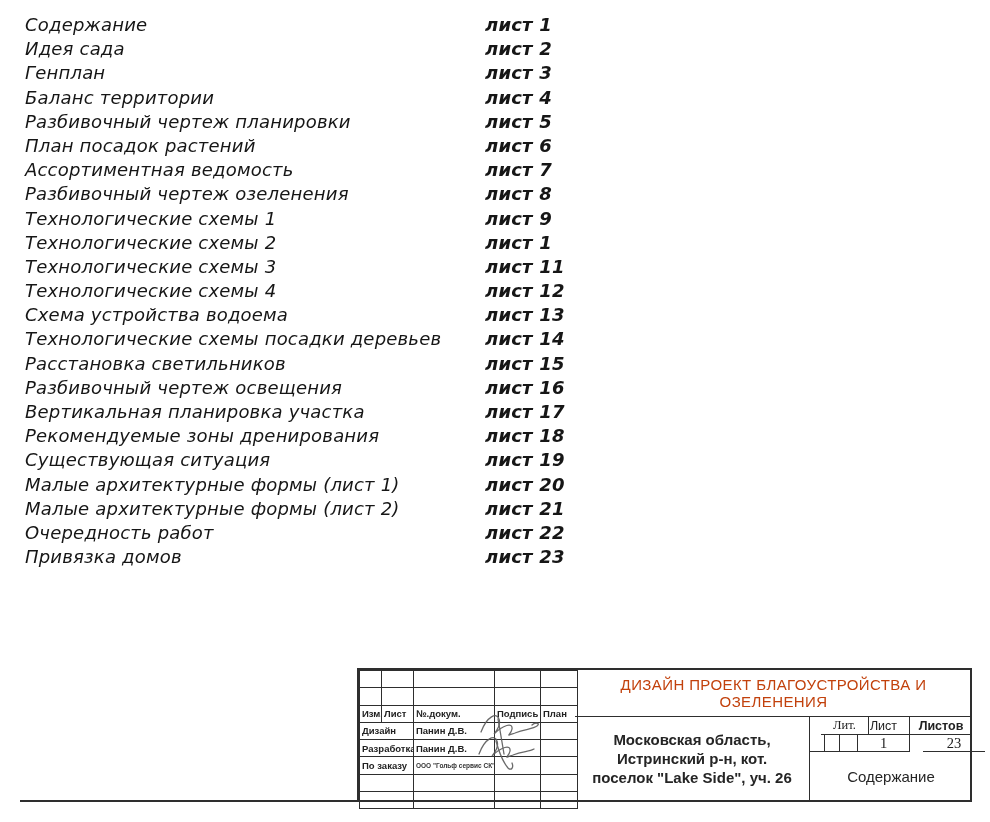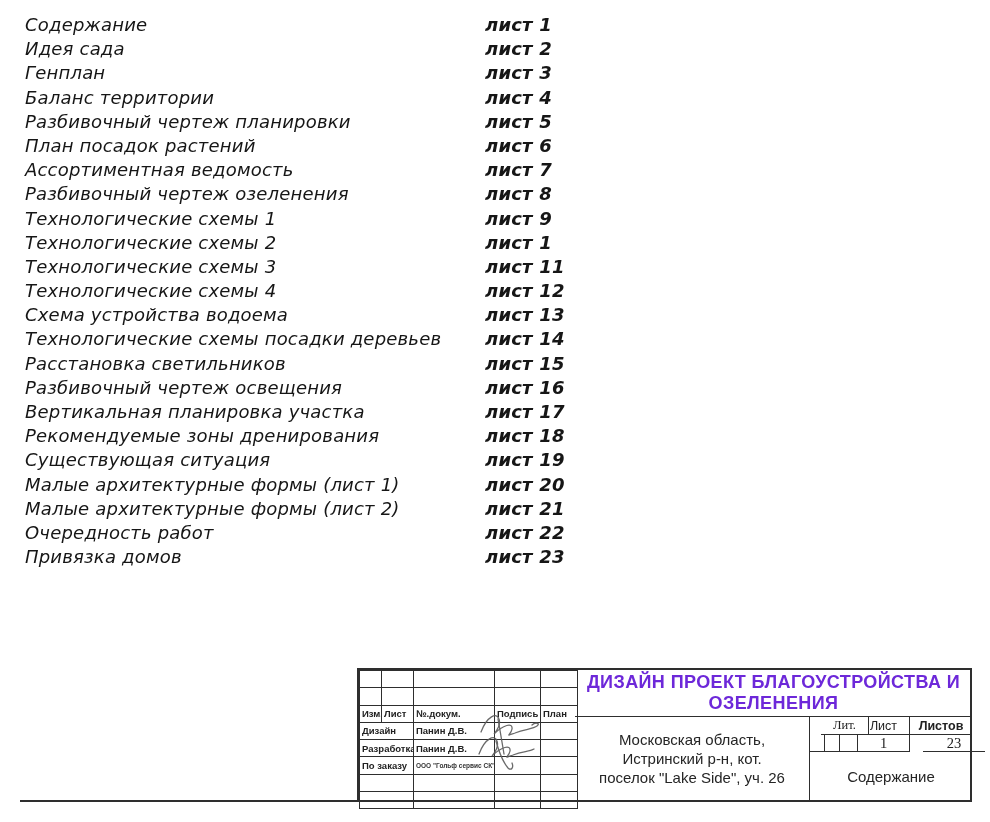--- a/index.html
+++ b/index.html
@@ -27,26 +27,26 @@
   }
   .tb-left td{
     border:1px solid #2e2e2e;padding:0 2px;overflow:hidden;white-space:nowrap;
     font-size:9.5px;color:#222;height:16.25px;vertical-align:middle;
   }
   .tb-left td.tiny{font-size:6.5px;color:#333;}
   .tb-cell{position:absolute;box-sizing:border-box;color:#222;}
   .tb-title-cell{
     left:216px;top:0;width:397px;height:47px;border-bottom:1px solid #2e2e2e;
     display:flex;align-items:center;justify-content:center;text-align:center;
-    font-size:18px;letter-spacing:0.4px;color:#6d28d9;font-weight:bold;
+    font-size:15px;letter-spacing:0.4px;color:#c2410c;
   }
   .tb-object-cell{
     left:216px;top:47px;width:235px;height:83px;border-right:1px solid #2e2e2e;
     display:flex;flex-direction:column;align-items:center;justify-content:center;
-    text-align:right;font-size:15px;line-height:19px;color:#252525;
+    text-align:right;font-size:15px;line-height:19px;color:#252525;font-weight:bold;
   }
   .tb-lit-h{top:47px;height:18px;border-bottom:1px solid #2e2e2e;
     display:flex;align-items:center;justify-content:center;font-size:12.5px;}
   .tb-lit-h.c1{left:462px;width:48px;border-right:1px solid #2e2e2e;font-family:Liberation Serif, serif;}
   .tb-lit-h.c2{left:499px;width:52px;border-right:1px solid #2e2e2e;}
   .tb-lit-h.c3{left:551px;width:62px;font-weight:bold;}
   .tb-lit-v{top:65px;height:17px;border-bottom:1px solid #2e2e2e;
     display:flex;align-items:center;justify-content:center;
     font-family:"Liberation Serif", serif;font-size:14.5px;}
   .tb-lit-v.s1{left:451px;width:15px;border-right:1px solid #2e2e2e;}

